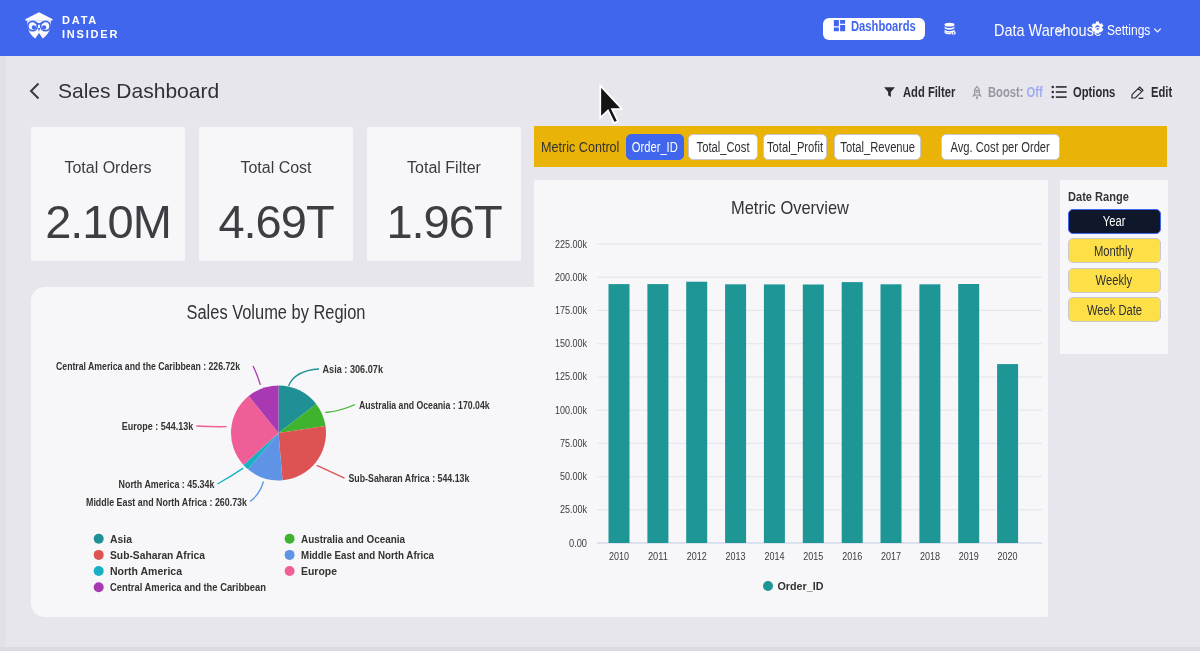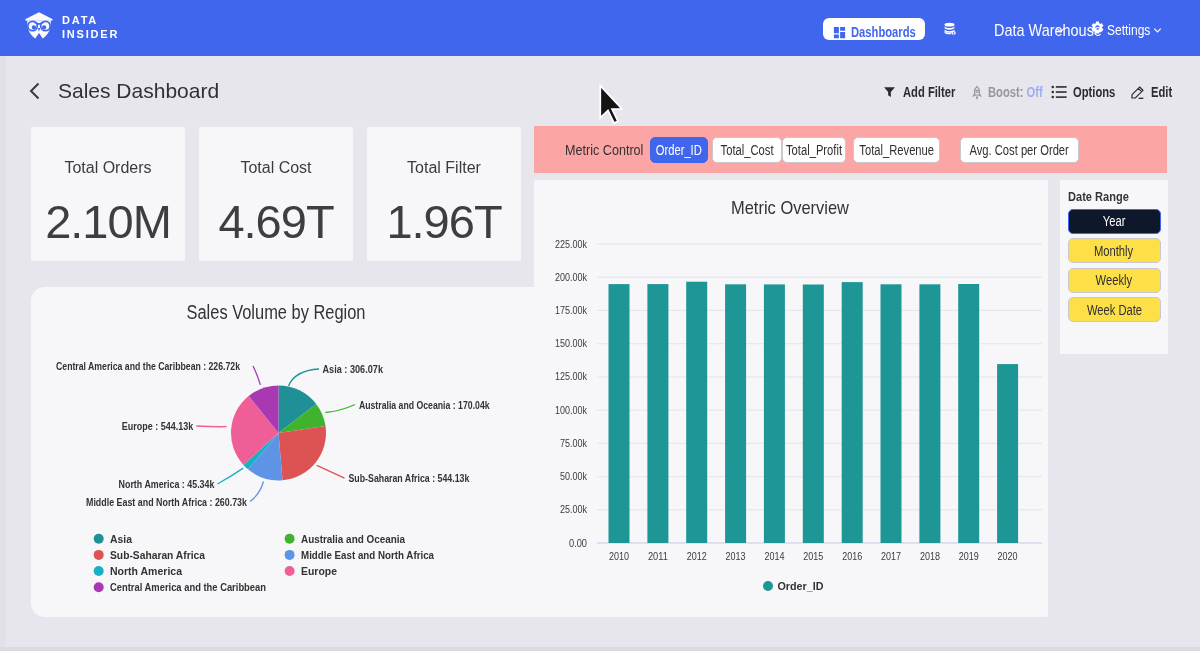--- a/index.html
+++ b/index.html
@@ -4,31 +4,31 @@
 <style>
 * { margin:0; padding:0; box-sizing:border-box; }
 html,body { width:1200px; height:651px; overflow:hidden; }
 body { -webkit-font-smoothing:antialiased; font-family:"Liberation Sans", sans-serif; background:#e7e6ed; position:relative; }
 .abs { position:absolute; }
 .cond { display:inline-block; transform:scaleX(.8); transform-origin:left center; white-space:nowrap; }
 .condc { display:inline-block; transform:scaleX(.8); transform-origin:center center; white-space:nowrap; }
 
 .nav { position:absolute; left:0; top:0; width:1200px; height:56px; background:#4166ee; }
 .logo-txt { position:absolute; left:62px; top:13px; color:#fff; font-size:11px; font-weight:bold; letter-spacing:1.8px; line-height:14px; }
-.nav-btn { position:absolute; left:823px; top:18px; width:102px; height:22px; background:#fff; border-radius:6px; display:flex; align-items:flex-end; color:#4166ee; font-size:14px; font-weight:bold; }
+.nav-btn { position:absolute; left:823px; top:18px; width:102px; height:22px; background:#fff; border-radius:6px; display:flex; align-items:flex-start; color:#4166ee; font-size:14px; font-weight:bold; }
 
 .h1 { position:absolute; left:58px; top:79px; font-size:21px; color:#303138; }
 .act { position:absolute; top:83.5px; font-size:14px; font-weight:bold; color:#2b2c31; }
 
 .card { position:absolute; background:#f7f6f8; border-radius:2px; }
 .kpi { width:154px; height:134px; top:127px; text-align:center; }
 .kpi .t { margin-top:32px; font-size:16px; color:#3a3b41; line-height:18px;}
 .kpi .v { margin-top:25px; font-size:47px; font-weight:normal; color:#3d3e44; letter-spacing:-1px; line-height:40px;}
 
-.mbar { position:absolute; left:534px; top:126px; width:633px; height:47px; background:#fca5a5; display:flex; align-items:center;padding-left:24px; }
+.mbar { position:absolute; left:534px; top:126px; width:633px; height:41px; background:#eab308; display:flex; align-items:center; }
 .mlabel { font-size:14px; color:#333; margin-left:7px; width:85px; }
 .mbtn { height:26px; border:1px solid #c9c8ce; border-radius:5px; background:#fff; color:#2f3034; font-size:14px; display:flex; align-items:center; justify-content:center; }
 .mbtn.sel { background:#4166ee; border-color:#4166ee; color:#fff; }
 
 .dr { position:absolute; left:1060px; top:180px; width:108px; height:174px; background:#f7f6f8; }
 .dr .hd { font-size:13px; color:#34353b; margin:9px 0 0 8px; font-weight:bold; height:15px;}
 .drbtn { width:93px; height:25px; margin:4.6px 0 0 7.5px; border:1px solid #c9c8ce; border-radius:5px; background:#fde047; color:#2f3034; font-size:14px; display:flex; align-items:center; justify-content:center; }
 .drbtn.sel { background:#0f172a; border-color:#4166ee; color:#fff; }
 </style>
 </head>
@@ -111,21 +111,21 @@
 <div class="card kpi" style="left:367px">
     <div class="t">Total Filter</div>
     <div class="v">1.96T</div>
   </div>
 
 <div class="mbar">
   <div class="mlabel"><span class="cond" style="transform:scaleX(.9)">Metric Control</span></div>
   <div class="mbtn sel" style="width:58px; margin-right:4px">
       <span class="condc">Order_ID</span>
     </div>
-  <div class="mbtn" style="width:70px; ">
+  <div class="mbtn" style="width:70px; margin-right:5px">
       <span class="condc">Total_Cost</span>
     </div>
   <div class="mbtn" style="width:64px; margin-right:7px">
       <span class="condc">Total_Profit</span>
     </div>
   <div class="mbtn" style="width:87px; margin-right:20px">
       <span class="condc">Total_Revenue</span>
     </div>
   <div class="mbtn" style="width:119px">
       <span class="condc">Avg. Cost per Order</span>

